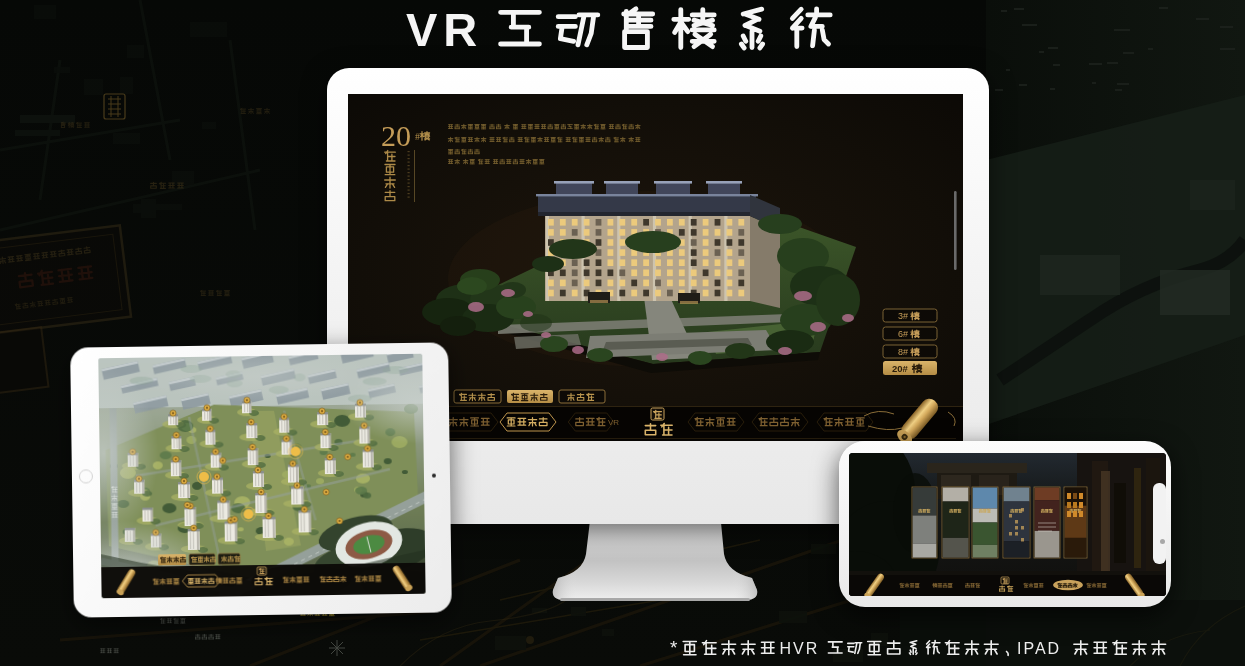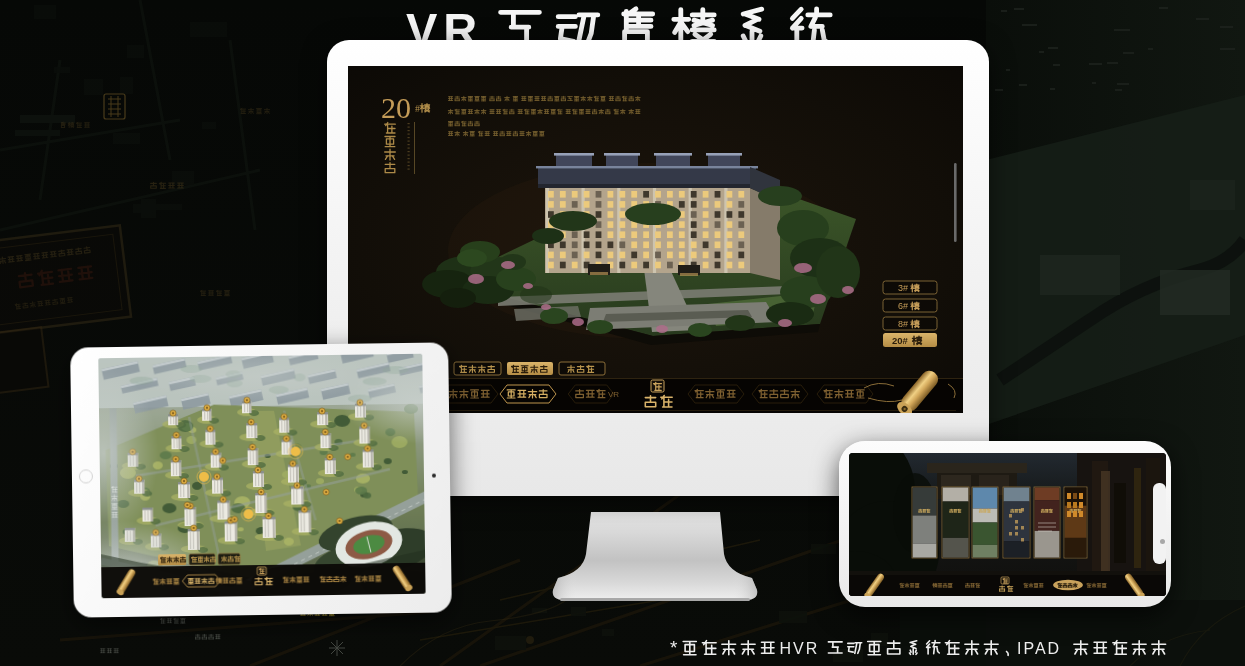--- a/index.html
+++ b/index.html
@@ -172,21 +172,21 @@
         <stop offset="0.12" stop-color="#e6e6e6" stop-opacity="0"></stop>
         <stop offset="0.88" stop-color="#e6e6e6" stop-opacity="0"></stop>
         <stop offset="1" stop-color="#9e9e9e"></stop>
       </linearGradient>
     </defs>
 
 <path d="M51 0 L180 0 L184 42 Q187 60 212 66 L217 78 Q219 88 205 88 L25 88 Q11 88 13 78 L18 66 Q43 60 46 42 Z" fill="url(#neck)"></path>
 <path d="M51 0 L180 0 L184 42 Q187 60 212 66 L217 78 Q219 88 205 88 L25 88 Q11 88 13 78 L18 66 Q43 60 46 42 Z" fill="url(#neckx)" opacity="0.5"></path>
 <rect x="20" y="86" width="190" height="3" rx="1.5" fill="#a8a8a8"></rect>
 </svg>
-<div class="dev" style="left:327px;top:40px;width:662px;height:456px;border-radius:22px;background:linear-gradient(#ffffff,#f0f0f0 60%,#e8e8e8);box-shadow:0 6px 24px rgba(0,0,0,0.55)">
+<div class="dev" style="left:327px;top:68px;width:662px;height:456px;border-radius:22px;background:linear-gradient(#ffffff,#f0f0f0 60%,#e8e8e8);box-shadow:0 6px 24px rgba(0,0,0,0.55)">
     <div style="position:absolute;left:21px;top:26px;width:615px;height:347px;background:#0c0a07">
       <svg width="615" height="347" viewBox="0 0 615 347" style="position:absolute;left:0;top:0">
         <defs>
           <radialGradient id="scrbg" cx="0.5" cy="0.52" r="0.8">
             <stop offset="0" stop-color="#1d150c"></stop>
             <stop offset="0.6" stop-color="#120e08"></stop>
             <stop offset="1" stop-color="#0a0805"></stop>
           </radialGradient>
           <linearGradient id="plat" x1="0" y1="0" x2="0" y2="1">
             <stop offset="0" stop-color="#3c5629"></stop>

